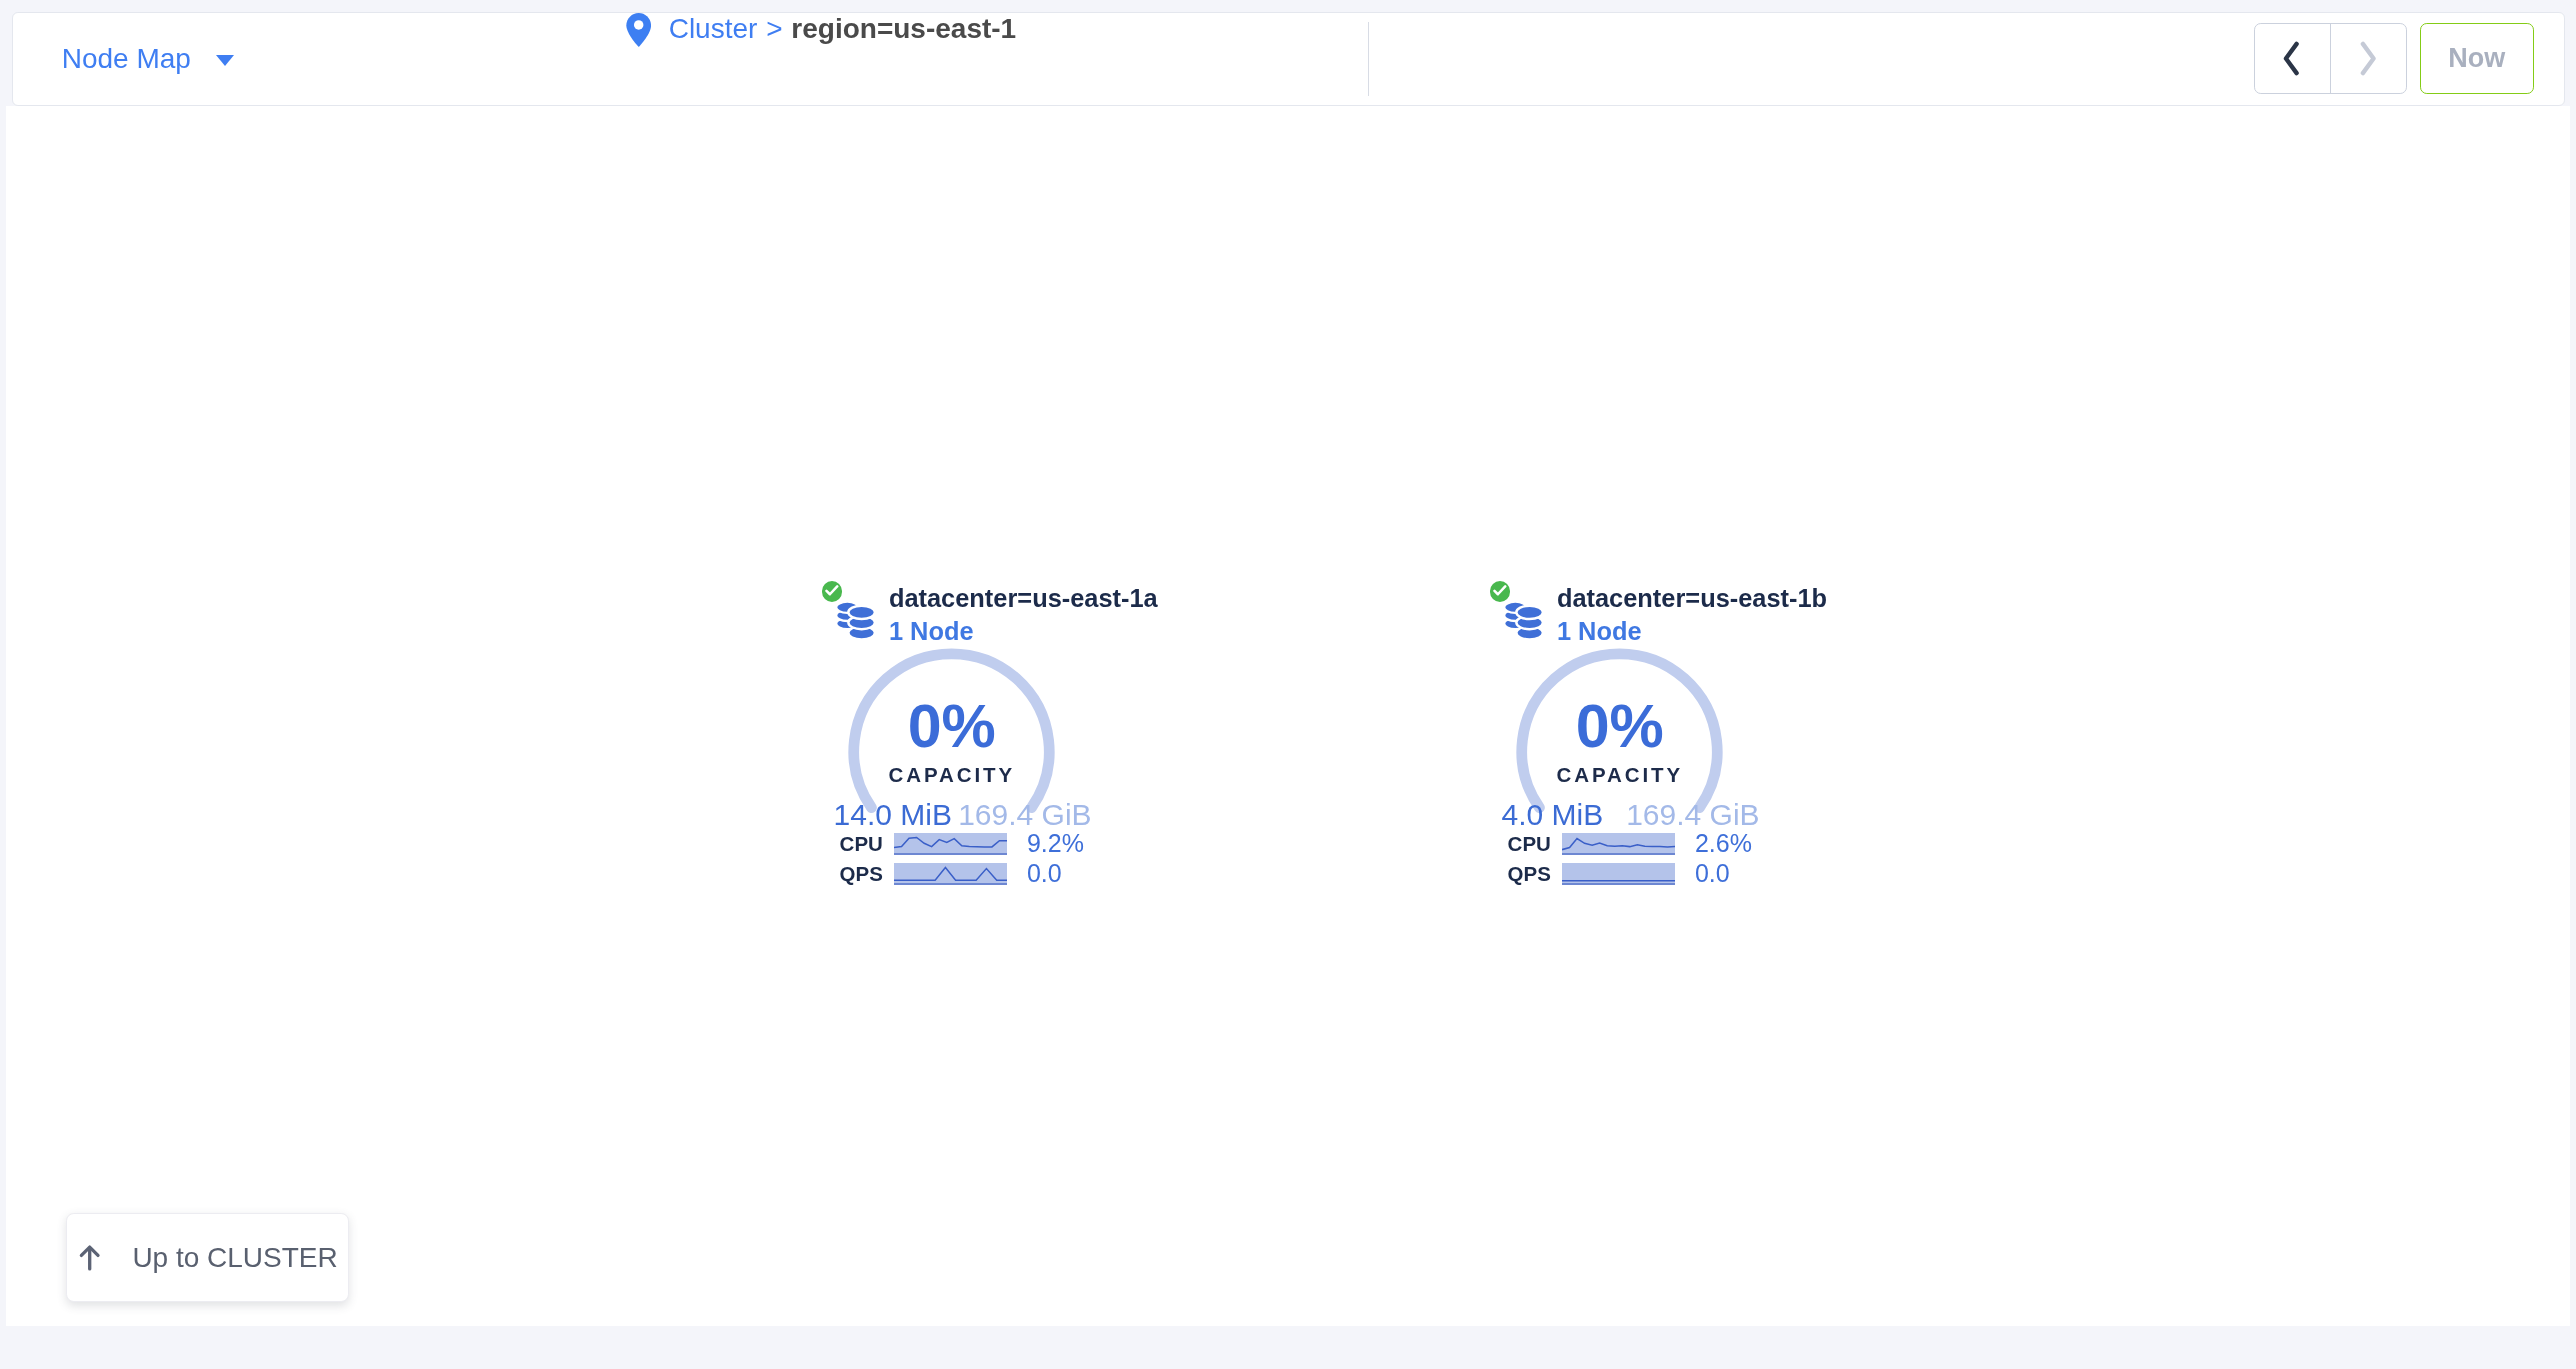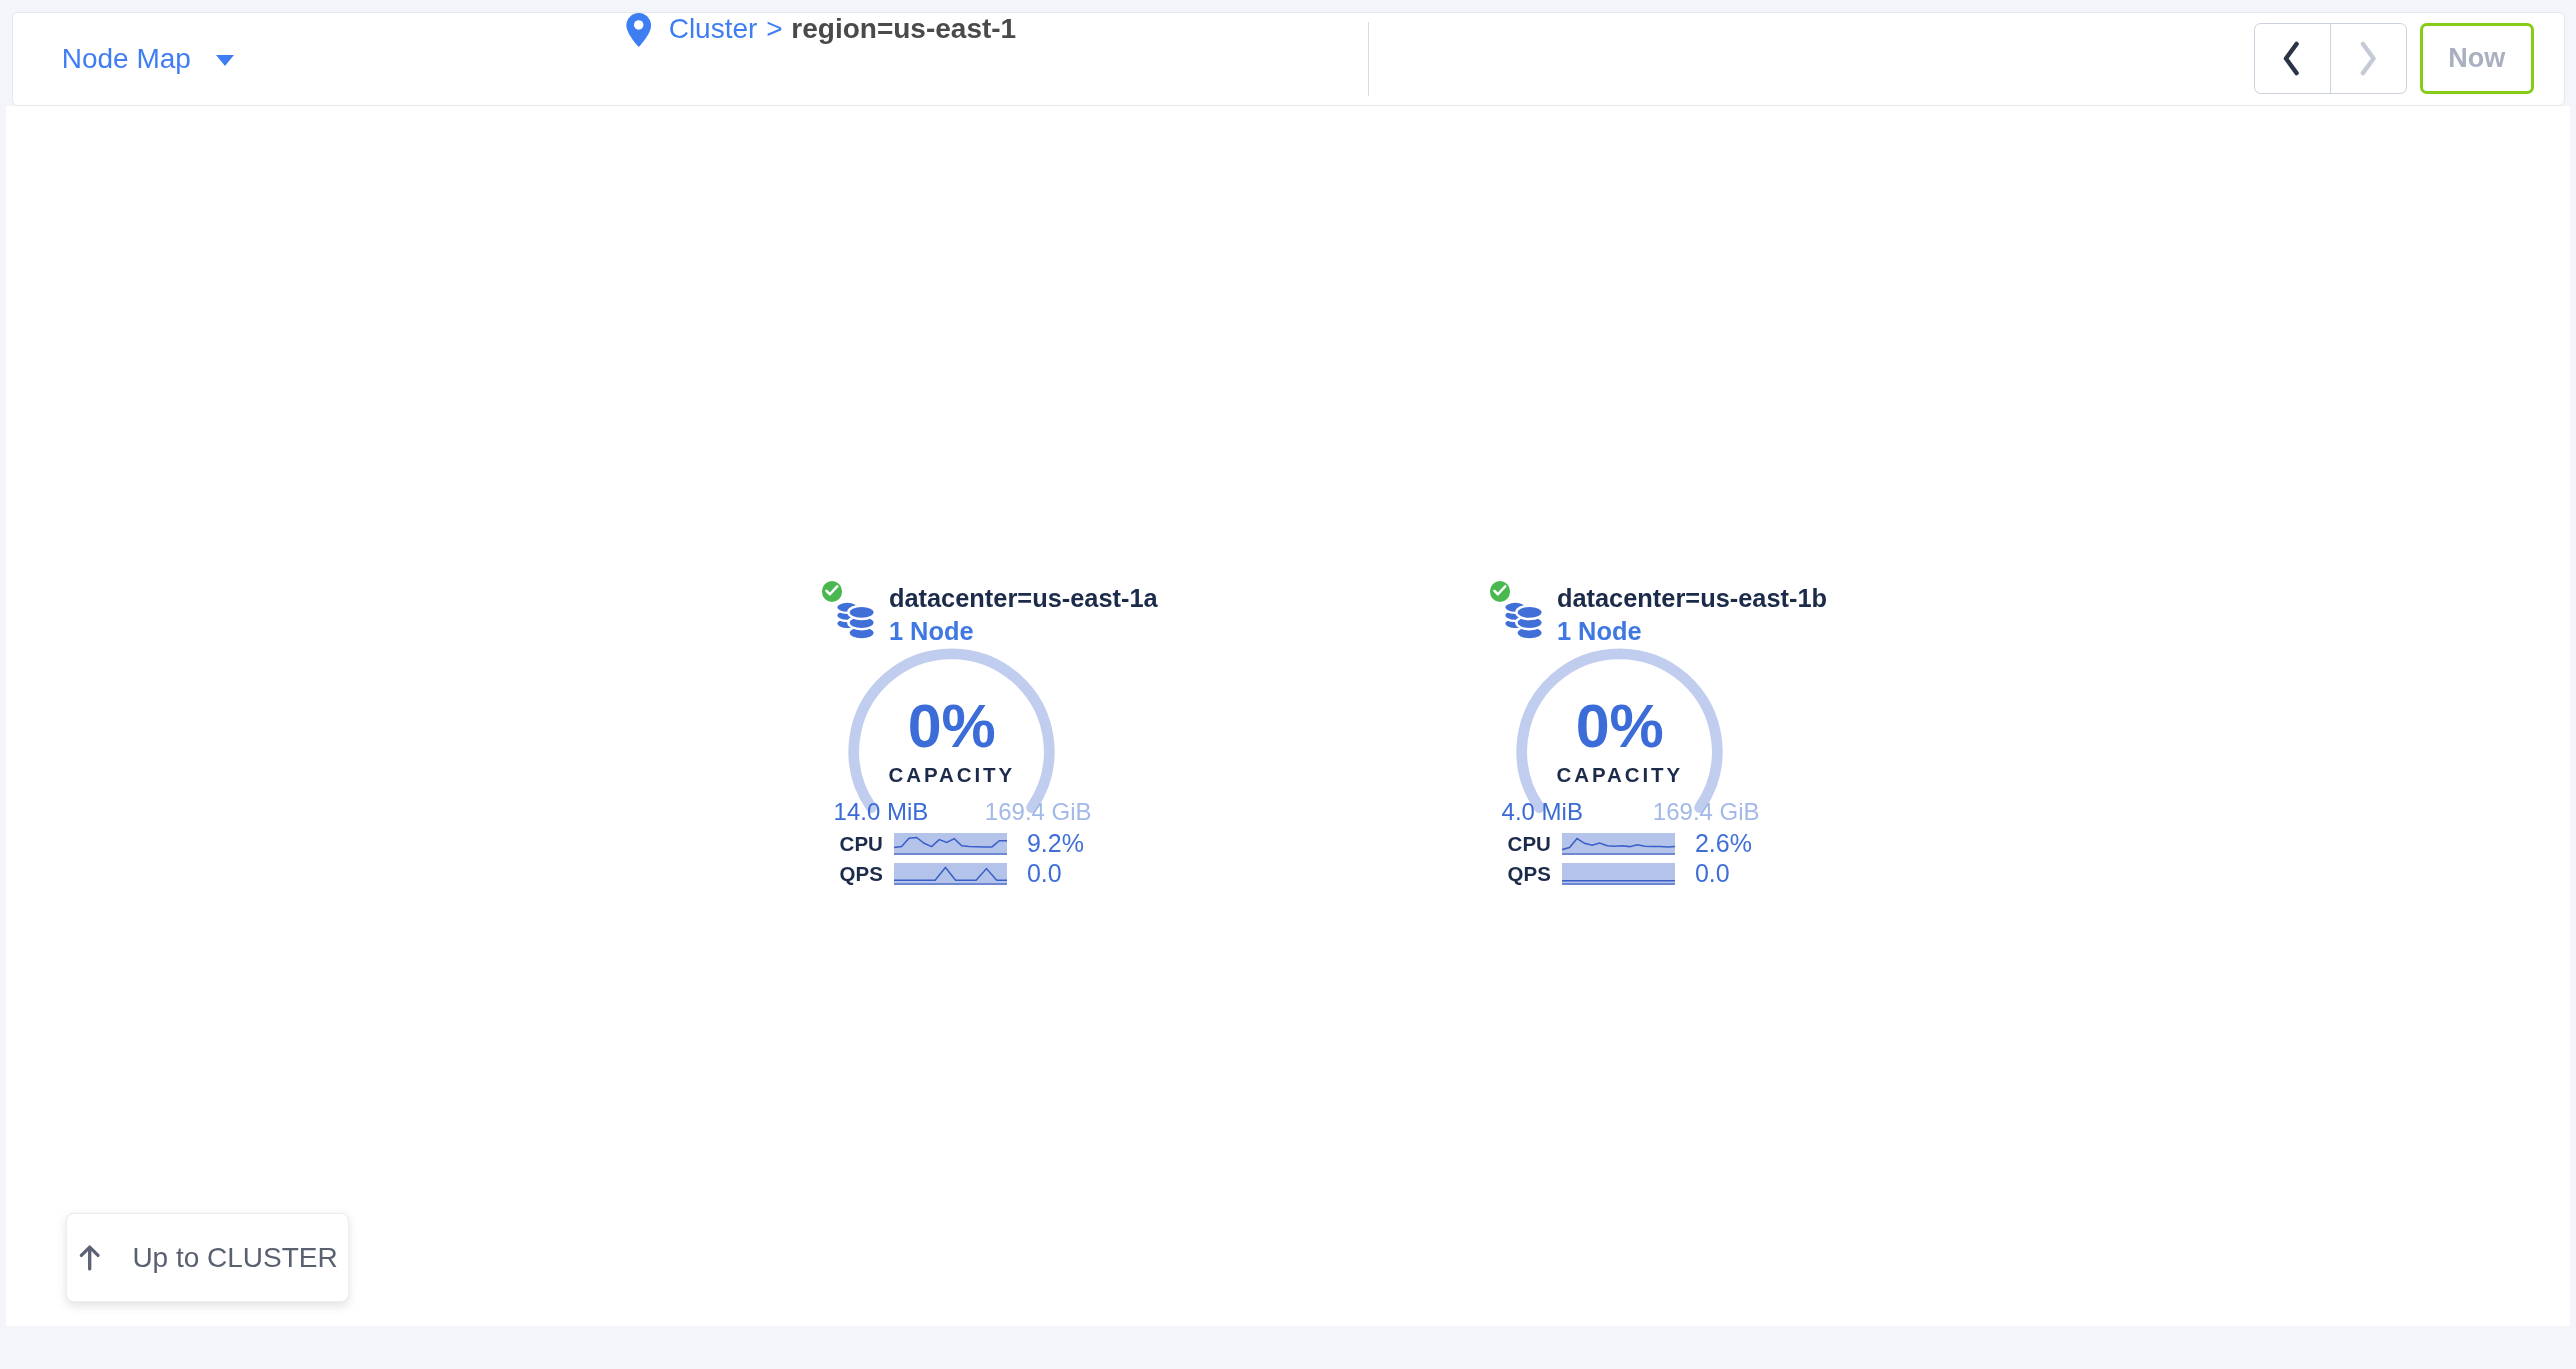--- a/index.html
+++ b/index.html
@@ -50,21 +50,21 @@
 
   .time-nav{
     position:absolute;left:2241px;top:10.8px;width:153px;height:71px;
     box-sizing:border-box;border:1px solid #cbd1dd;border-radius:6.8px;background:#fff;
     display:flex;overflow:hidden;
   }
   .time-nav .cell{flex:1;display:flex;align-items:center;justify-content:center;cursor:pointer;}
   .time-nav .cell:first-child{border-right:1px solid #cbd1dd;}
   .now-button{
     position:absolute;left:2407px;top:10.8px;width:114px;height:71px;
-    box-sizing:border-box;border:3px solid #84cc16;border-radius:6.8px;background:#fff;
+    box-sizing:border-box;border:1px solid #84cc16;border-radius:6.8px;background:#fff;
     display:flex;align-items:center;justify-content:center;
     font-size:27px;font-weight:700;color:#a9b0bf;cursor:default;
   }
 
   
   .map{position:absolute;left:5.9px;top:106px;width:2564px;height:1220px;background:#fff;}
 
   .dc-widget{position:absolute;width:352px;height:315px;cursor:pointer;}
   .dc-status{
     position:absolute;left:0;top:2px;width:20.5px;height:20.5px;border-radius:50%;
@@ -73,21 +73,21 @@
   }
   .dc-icon{position:absolute;left:15.6px;top:17.6px;}
   .dc-title{position:absolute;left:69px;top:6.8px;font-size:25.4px;font-weight:700;color:#1c2b4a;white-space:nowrap;}
   .dc-subtitle{position:absolute;left:69px;top:40px;font-size:25.4px;font-weight:700;color:#3f78e2;}
   .dc-gauge{position:absolute;left:24.4px;top:67px;}
   .dc-pct{position:absolute;left:24.4px;top:114px;width:215px;text-align:center;
           font-size:61px;font-weight:700;color:#3b6cd8;}
   .dc-caplabel{position:absolute;left:24.4px;top:186px;width:215px;text-align:center;
           font-size:20.5px;font-weight:700;letter-spacing:2.9px;color:#1d2b4a;}
   .cap-row{position:absolute;left:13.7px;top:221px;width:258px;
-          display:flex;justify-content:space-between;font-size:24px;}
+          display:flex;justify-content:space-between;font-size:30px;}
   .cap-used{color:#3b6bd4;}
   .cap-total{color:#a3b9e8;}
   .metric-row{position:absolute;left:0;width:352px;height:21.5px;}
   .metric-row.cpu{top:256px;}
   .metric-row.qps{top:286px;}
   .metric-label{position:absolute;left:0;top:0;width:63px;text-align:right;
           font-size:20.5px;font-weight:700;color:#1c2b4a;line-height:21.5px;}
   .sparkbox{position:absolute;left:74px;top:0;width:113px;height:19.6px;
           background:#b4c3ea;border-bottom:2px solid #6d87d2;}
   .sparkbox svg{display:block;width:100%;height:100%;}

